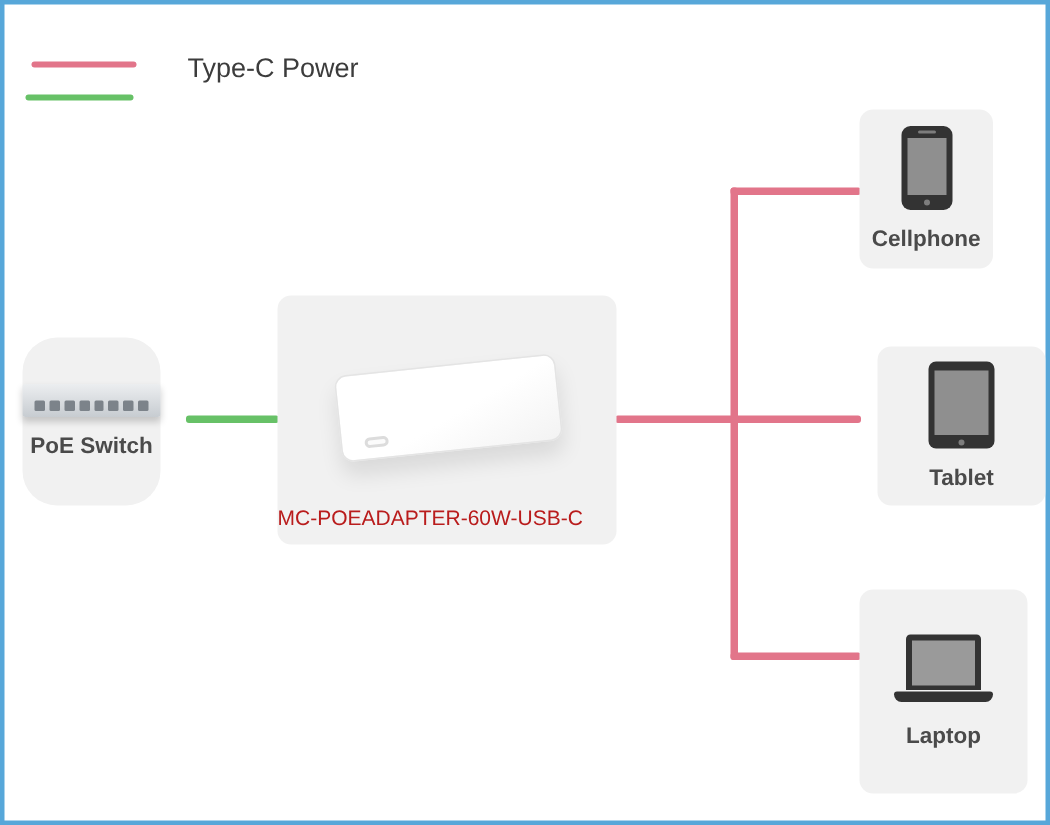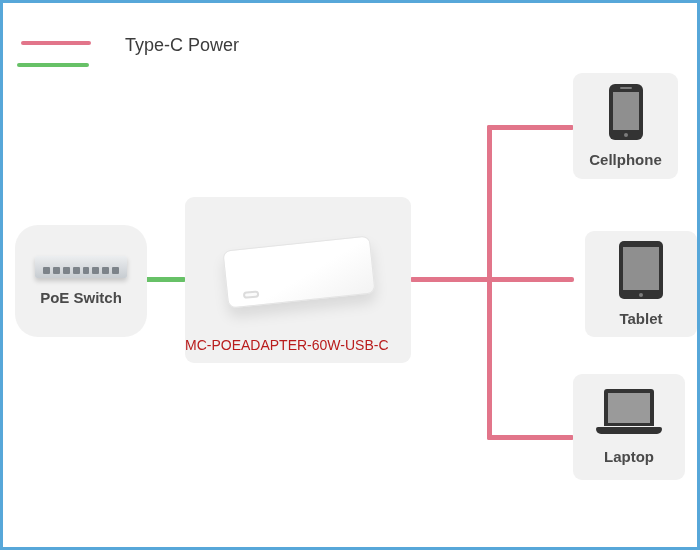--- a/index.html
+++ b/index.html
@@ -30,25 +30,25 @@
   .c-red-mid{left:407px;top:274px;width:164px;height:5px;}
   .c-red-trunk{left:484px;top:122px;width:5px;height:315px;}
   .c-red-top{left:484px;top:122px;width:87px;height:5px;}
   .c-red-bot{left:484px;top:432px;width:87px;height:5px;}
   
   .node{
     position:absolute;background:var(--node-gray);border-radius:9px;
     display:flex;flex-direction:column;align-items:center;justify-content:center;gap:11px;
   }
   .node-label{font-size:15px;font-weight:bold;color:var(--label-dark);white-space:nowrap;}
-  .n-switch{left:12px;top:222px;width:132px;height:112px;border-radius:23px;}
+  .n-switch{left:12px;top:222px;width:92px;height:112px;border-radius:23px;}
   .n-adapter{left:182px;top:194px;width:226px;height:166px;}
-  .n-cell{left:570px;top:70px;width:105px;height:106px;}
+  .n-cell{left:570px;top:70px;width:89px;height:106px;}
   .n-tablet{left:570px;top:228px;width:112px;height:106px;margin-left:12px;}
-  .n-laptop{left:570px;top:371px;width:112px;height:106px;}
+  .n-laptop{left:570px;top:390px;width:112px;height:136px;}
   
   .switch-art{position:relative;width:92px;height:22px;}
   .switch-body{
     position:absolute;inset:0;border-radius:2px;
     background:linear-gradient(#eceef0,#c7ccd1);
     box-shadow:0 3px 5px rgba(0,0,0,0.18);
   }
   .switch-ports{position:absolute;left:8px;right:8px;bottom:4px;height:7px;display:flex;gap:3px;}
   .switch-port{flex:1;background:#7c838a;border-radius:1px;}
   

